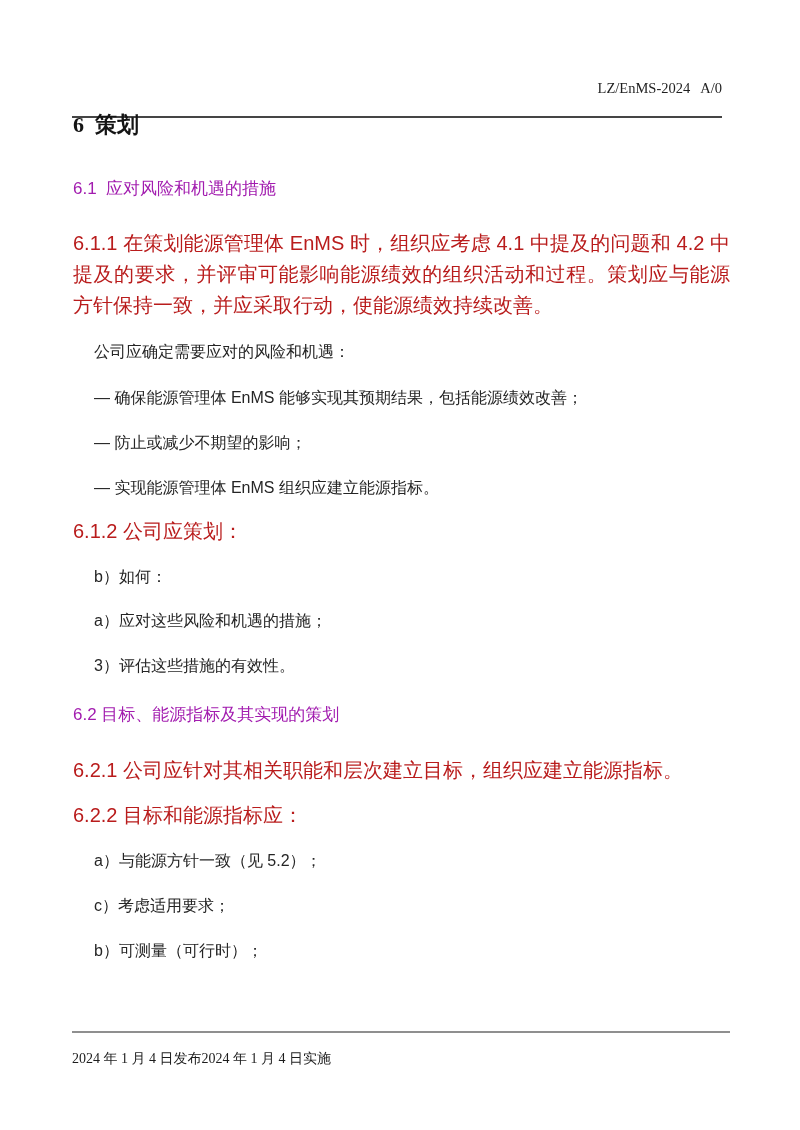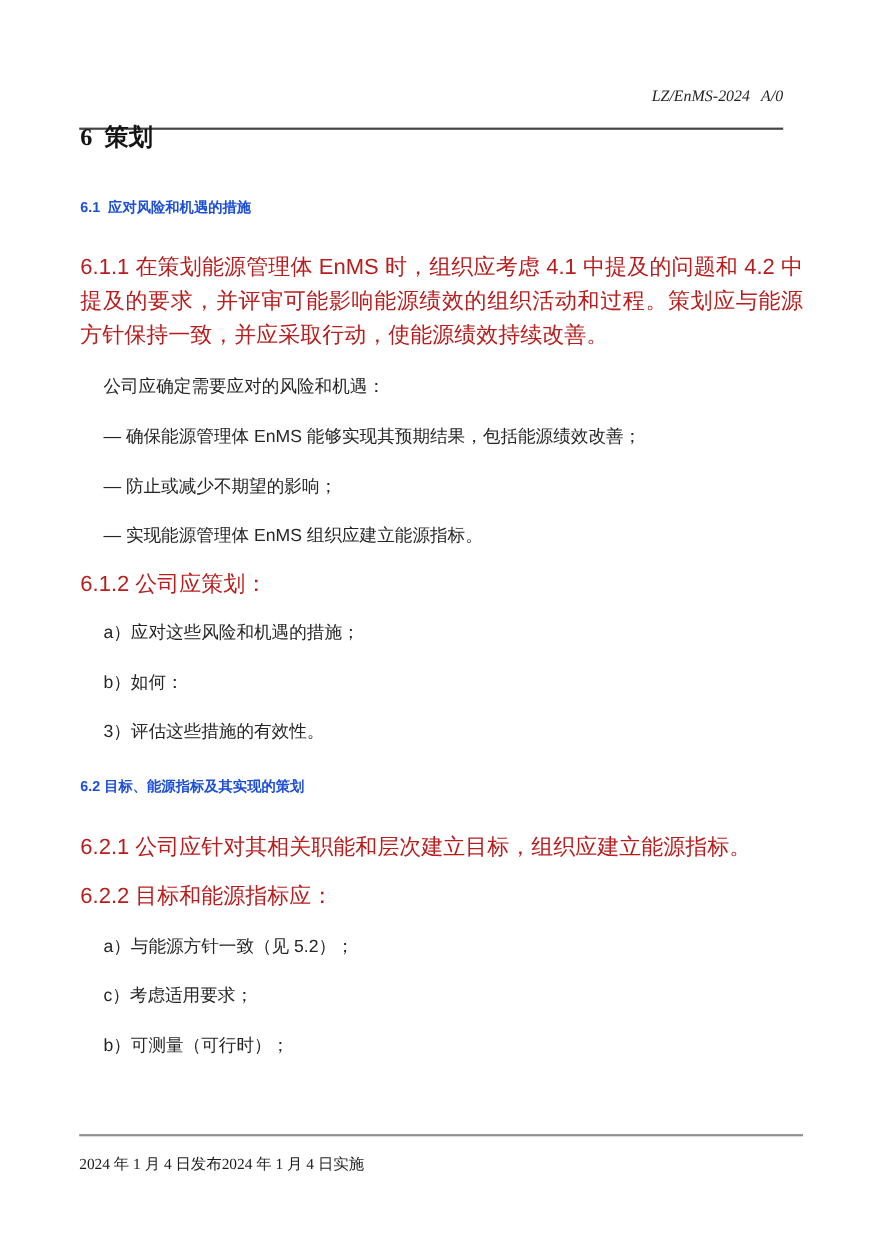--- a/index.html
+++ b/index.html
@@ -6,40 +6,39 @@
   .page{
     position:relative;
     width:800px;height:1130px;
     background:#ffffff;
     font-family:"Liberation Sans","DejaVu Sans",sans-serif;
     color:#252525;
     overflow:hidden;
   }
   
   .header{
-    position:absolute;top:63px;left:72px;right:88px;
+    position:absolute;top:63px;left:72px;right:78px;
     border-bottom:2px solid #454545;
     padding-bottom:2px;
     text-align:right;
     font-family:"Liberation Serif","DejaVu Serif",serif;
     font-size:14.5px;color:#1f1f1f;
     white-space:pre;
-    font-style:italic;
   }
   .header .revision{margin-left:10px;}
   
   .content{position:absolute;top:84px;left:73px;right:70px;}
   .chapter-title{
     margin:27px 0 0 0;
     font-size:22px;line-height:28px;font-weight:bold;color:#141414;
     white-space:pre-wrap;
     font-family:Liberation Serif, serif;
   }
   .b-heading{
-    font-size:13px;line-height:24px;font-weight:bold;color:#1d4ed8;
+    font-size:17px;line-height:24px;font-weight:normal;color:#a21caf;
     white-space:pre-wrap;
   }
   .b-par{
     font-size:20px;line-height:31px;color:#b91c1c;
     text-align:justify;
     white-space:pre-wrap;
   }
   .b-ind{
     font-size:16px;line-height:31px;color:#252525;
     padding-left:21px;
@@ -74,22 +73,22 @@
 
     <p class="blk b-par" style="margin-top:27px">6.1.1 在策划能源管理体 EnMS 时，组织应考虑 4.1 中提及的问题和 4.2 中提及的要求，并评审可能影响能源绩效的组织活动和过程。策划应与能源方针保持一致，并应采取行动，使能源绩效持续改善。</p>
 
     <p class="blk b-ind" style="margin-top:15px">公司应确定需要应对的风险和机遇：</p>
     <p class="blk b-ind" style="margin-top:15px">— 确保能源管理体 EnMS 能够实现其预期结果，包括能源绩效改善；</p>
     <p class="blk b-ind" style="margin-top:14px">— 防止或减少不期望的影响；</p>
     <p class="blk b-ind" style="margin-top:14px">— 实现能源管理体 EnMS 组织应建立能源指标。</p>
 
     <p class="blk b-par" style="margin-top:13px">6.1.2 公司应策划：</p>
 
+    <p class="blk b-ind" style="margin-top:14px">b）如何：</p>
     <p class="blk b-ind" style="margin-top:13px">a）应对这些风险和机遇的措施；</p>
-    <p class="blk b-ind" style="margin-top:14px">b）如何：</p>
     <p class="blk b-ind" style="margin-top:14px">3）评估这些措施的有效性。</p>
 
     <h2 class="blk b-heading" style="margin-top:22px">6.2 目标、能源指标及其实现的策划</h2>
 
     <p class="blk b-par" style="margin-top:28px">6.2.1 公司应针对其相关职能和层次建立目标，组织应建立能源指标。</p>
     <p class="blk b-par" style="margin-top:14px">6.2.2 目标和能源指标应：</p>
 
     <p class="blk b-ind" style="margin-top:14px">a）与能源方针一致（见 5.2）；</p>
     <p class="blk b-ind" style="margin-top:14px">c）考虑适用要求；</p>
     <p class="blk b-ind" style="margin-top:14px">b）可测量（可行时）；</p>

